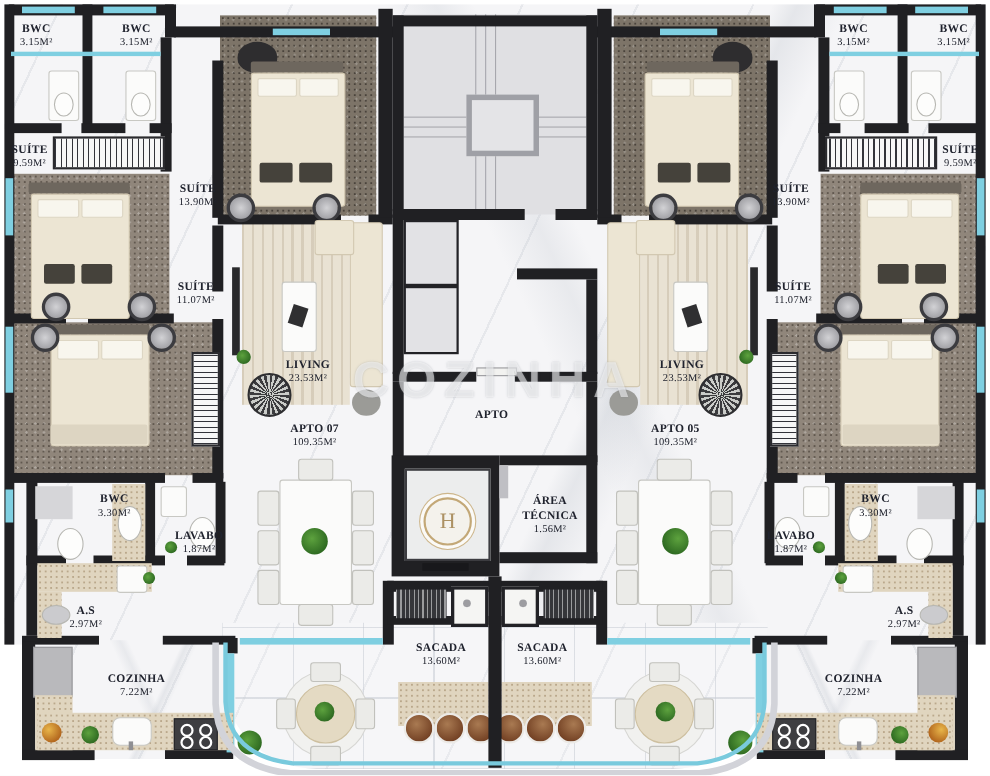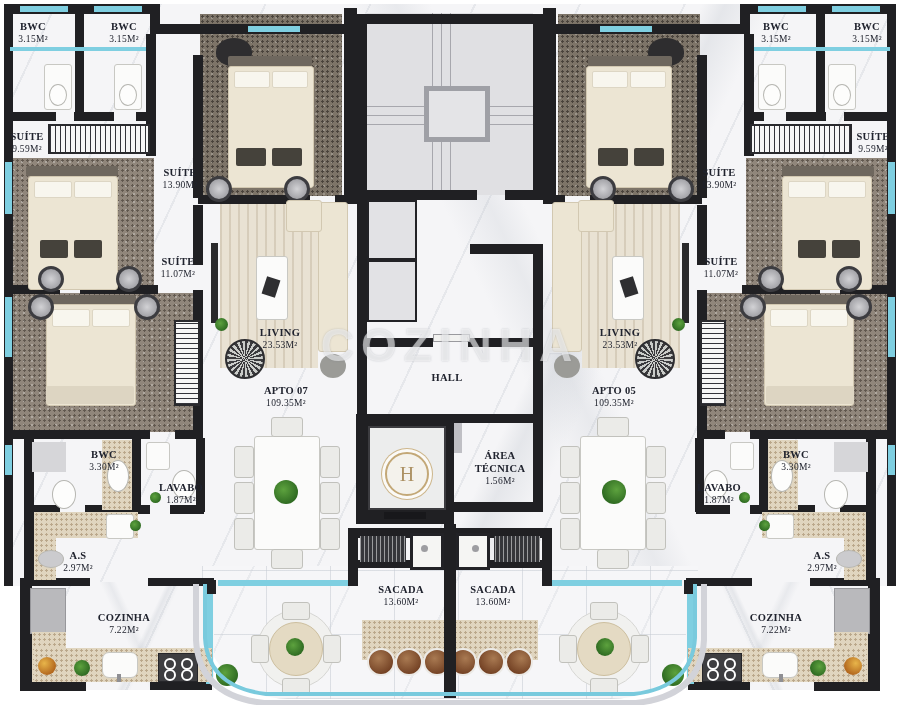--- a/index.html
+++ b/index.html
@@ -469,21 +469,21 @@
       </div>
       <div class="rlabel" style="left: 280px; top: 339px;">
         <div class="rname">LIVING</div>
         <div class="rarea">23.53M²</div>
       </div>
       <div class="rlabel" style="left: 620px; top: 339px;">
         <div class="rname">LIVING</div>
         <div class="rarea">23.53M²</div>
       </div>
       <div class="rlabel" style="left: 447px; top: 378px;">
-        <div class="rname">HALL</div>
+        <div class="rname">APTO</div>
       </div>
       <div class="rlabel" style="left: 286px; top: 397px;">
         <div class="rname">APTO 07</div>
         <div class="rarea">109.35M²</div>
       </div>
       <div class="rlabel" style="left: 614px; top: 397px;">
         <div class="rname">APTO 05</div>
         <div class="rarea">109.35M²</div>
       </div>
       <div class="rlabel" style="left: 104px; top: 461px;">

